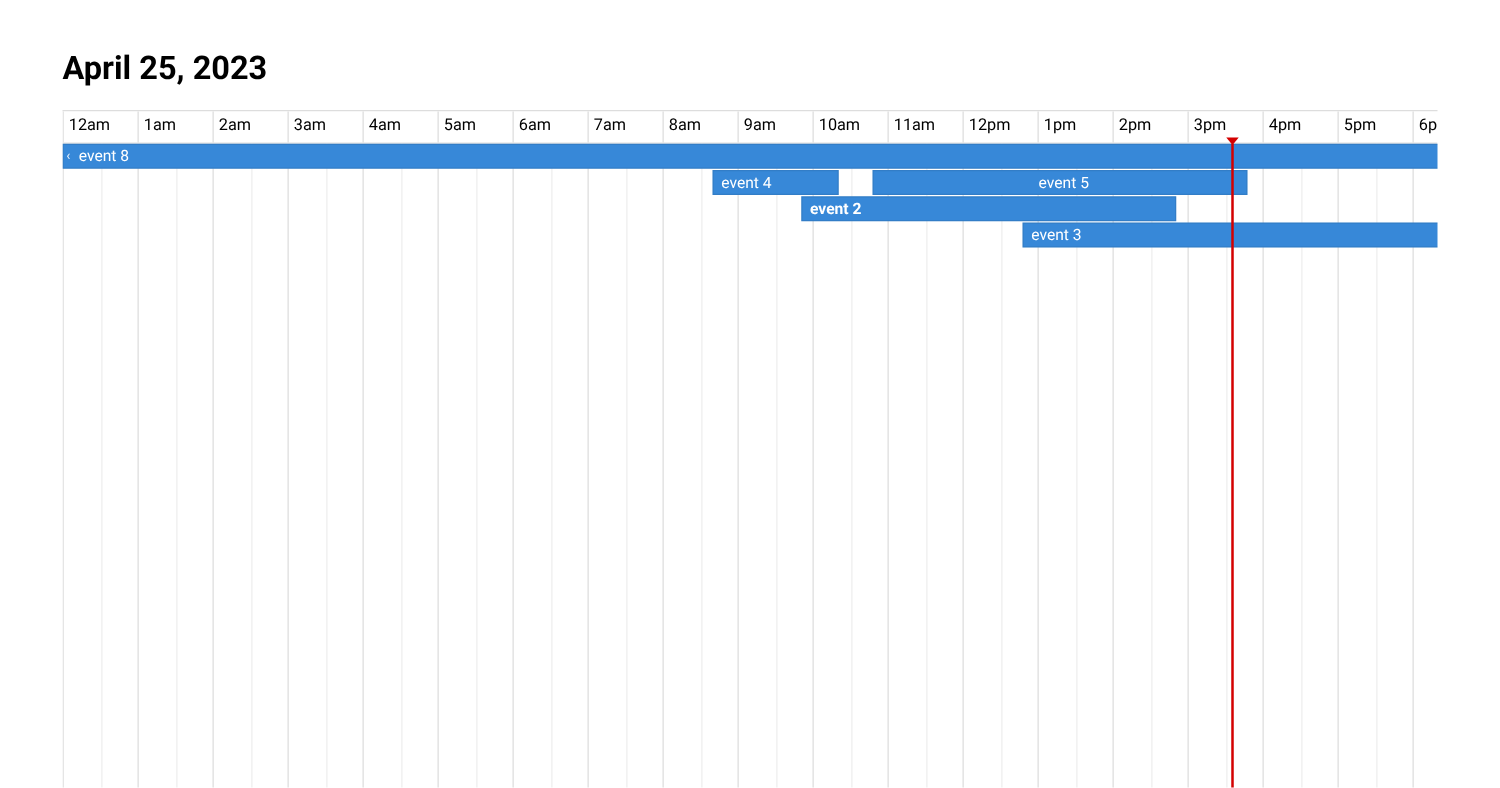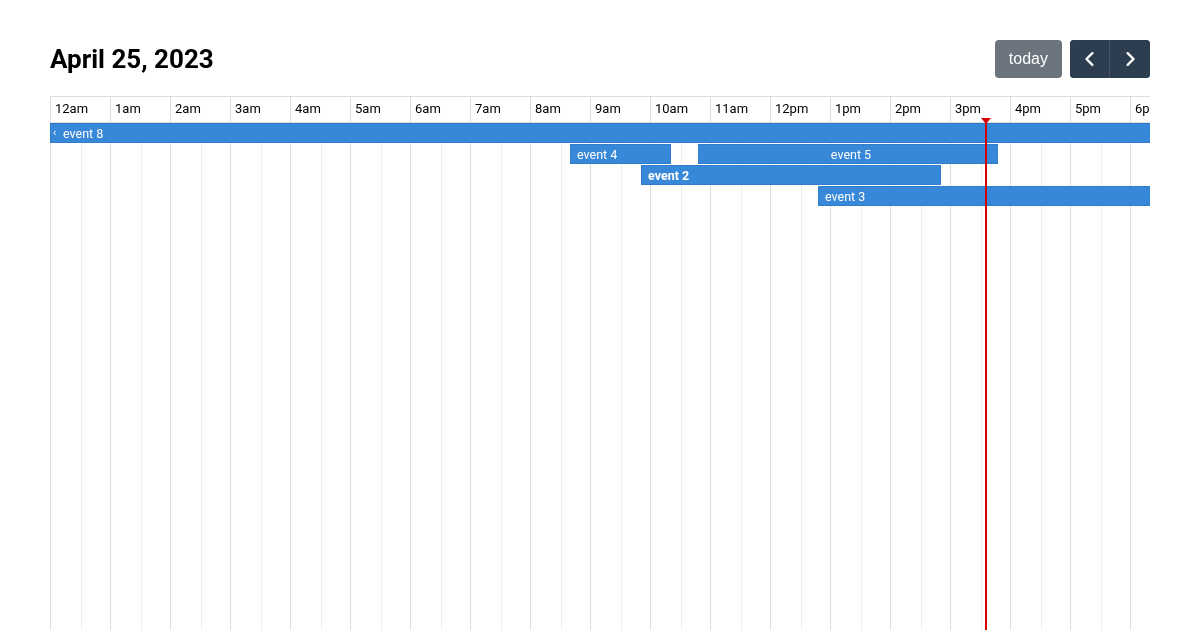--- a/index.html
+++ b/index.html
@@ -151,35 +151,20 @@
       border-left: 5px solid transparent;
       border-right: 5px solid transparent;
       border-top: 6px solid #d40000;
     }
   </style>
 </head>
 <body>
 
 <div class="header">
   <h1 class="title">April 25, 2023</h1>
-  <div class="controls">
-    <button class="btn-today">today</button>
-    <div class="nav-group">
-      <button class="btn-nav">
-        <svg width="12" height="14" viewBox="0 0 8 12" fill="none">
-            <path d="M6 1L1 6l5 5" stroke="#fff" stroke-width="2" stroke-linecap="round" stroke-linejoin="round"></path>
-          </svg>
-      </button>
-      <button class="btn-nav">
-        <svg width="12" height="14" viewBox="0 0 8 12" fill="none">
-            <path d="M2 1l5 5-5 5" stroke="#fff" stroke-width="2" stroke-linecap="round" stroke-linejoin="round"></path>
-          </svg>
-      </button>
-    </div>
-  </div>
 </div>
 
 <div class="calendar">
   <div class="time-header" id="time-header">
       <div class="hour-cell">12am</div>
       <div class="hour-cell">1am</div>
       <div class="hour-cell">2am</div>
       <div class="hour-cell">3am</div>
       <div class="hour-cell">4am</div>
       <div class="hour-cell">5am</div>

